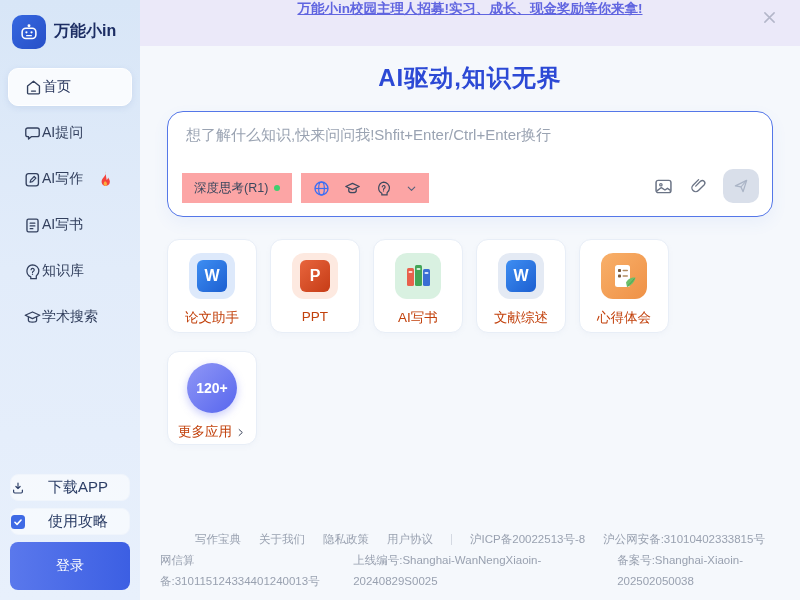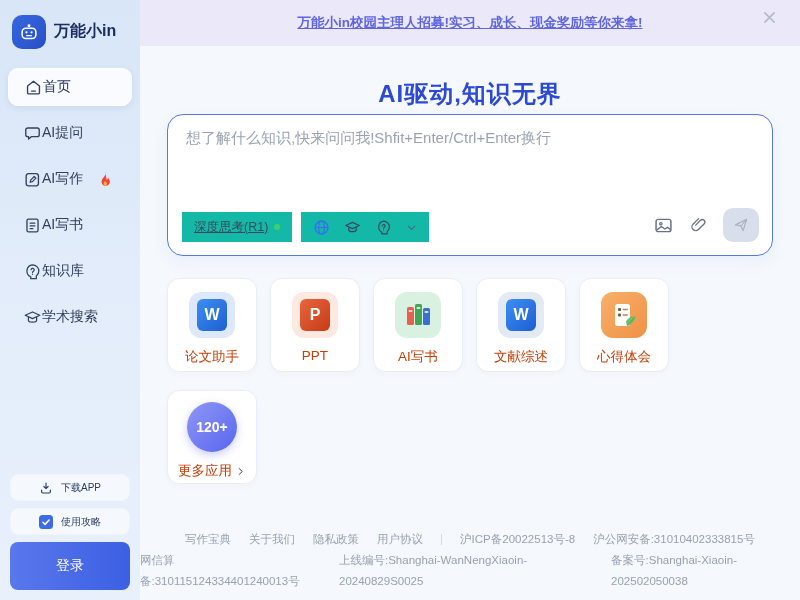--- a/index.html
+++ b/index.html
@@ -17,43 +17,43 @@
   .menu { padding:16px 8px 0 8px; }
   .menu-item { height:38px; margin-bottom:8px; border-radius:10px; display:flex; align-items:center;
                padding-left:15px; font-size:14px; color:#33405e; cursor:pointer; }
   .menu-item svg { flex:0 0 auto; }
   .menu-item.active { background:rgba(255,255,255,.82); border:1px solid #ffffff; color:#27355c;
                       box-shadow:0 2px 6px rgba(120,150,200,.18); }
   .flame { margin-left:14px; }
 
   .sidebar-bottom { margin-top:auto; padding:0 10px 10px 10px; }
   .util-btn { height:27px; margin-bottom:7px; border-radius:8px; background:rgba(255,255,255,.6);
-              border:1px solid #f0f5fc; display:flex; align-items:center; justify-content:center; gap:8px;
-              font-size:10px; color:#2c3e66; cursor:pointer; }
+              border:1px solid #f0f5fc; display:flex; align-items:center; gap:23px;
+              font-size:15px; color:#2c3e66; cursor:pointer; }
   .login-btn { height:48px; border-radius:8px; border:none; width:100%;
                background:linear-gradient(90deg,#5a78ec,#3c5fe3); color:#fff; font-size:14px;
                font-family:inherit; cursor:pointer; }
 
   
   .main { flex:1; display:flex; flex-direction:column; background:#f5f8fc; position:relative; }
-  .banner { height:46px; background:#ebe9f9; display:flex; align-items:center; justify-content:center; position:relative; flex:0 0 46px; }
+  .banner { height:46px; background:#ebe9f9; display:flex; justify-content:center; position:relative; flex:0 0 46px; }
   .banner-link { font-size:13.5px; font-weight:bold; color:#6065e0; text-decoration:underline; cursor:pointer; }
   .banner-close { position:absolute; right:24px; top:11px; cursor:pointer; line-height:0; }
 
   .content { flex:1; display:flex; flex-direction:column; align-items:center; }
-  .page-title { margin-top:32px; font-size:24px; font-weight:bold; color:#2c49d5; letter-spacing:1px; }
-
-  .input-card { margin-top:4px; width:606px; height:142px; background:#fff; border:1.5px solid #5577e8;
+  .page-title { margin-top:16px; font-size:24px; font-weight:bold; color:#2c49d5; letter-spacing:1px; }
+
+  .input-card { margin-top:17px; width:606px; height:106px; background:#fff; border:1.5px solid #5577e8;
                 border-radius:16px; position:relative; box-shadow:0 6px 16px rgba(90,123,232,.07); }
   .chat-input { position:absolute; top:14px; left:18px; width:570px; height:78px; border:none; outline:none;
                 resize:none; font-family:inherit; font-size:15px; color:#333; background:transparent; }
   .chat-input::placeholder { color:#9aa3b2; }
   .toolbar-left { position:absolute; left:14px; bottom:13px; display:flex; gap:9px; }
-  .pill { background:#14b8a6; border-radius:0; height:30px; display:flex; align-items:center;
-          padding:0 12px; font-size:12.5px; color:#3c485e; gap:6px; cursor:pointer;text-decoration:underline; }
+  .pill { background:#fca5a5; border-radius:0; height:30px; display:flex; align-items:center;
+          padding:0 12px; font-size:12.5px; color:#3c485e; gap:6px; cursor:pointer; }
   .pill .dot { width:6px; height:6px; border-radius:50%; background:#3ecf6e; }
   .pill-icons { gap:12px; padding:0 11px; }
   .toolbar-right { position:absolute; right:13px; bottom:13px; display:flex; align-items:center; gap:15px; }
   .icon-btn { cursor:pointer; line-height:0; }
   .send-btn { width:36px; height:34px; border-radius:10px; background:#d9dfea; display:flex;
               align-items:center; justify-content:center; cursor:pointer; }
 
   .apps-grid { width:606px; margin-top:22px; display:flex; gap:13px; }
   .apps-grid.row2 { margin-top:18px; }
   .app-card { width:90px; height:94px; background:#fff; border:1px solid #e8eef7; border-radius:12px;
@@ -71,21 +71,21 @@
   .mini-doc { width:30px; height:32px; border-radius:6px; background:linear-gradient(135deg,#3e8ef2,#1c5fd1);
               color:#fff; font-size:16px; font-weight:bold; display:flex; align-items:center; justify-content:center; }
   .mini-doc.ppt { background:linear-gradient(135deg,#e8653d,#c63c16); }
   .more-badge { width:50px; height:50px; border-radius:50%; margin-top:11px;
                 background:linear-gradient(135deg,#9097f6,#5766ee); color:#fff; font-size:14px;
                 font-weight:bold; display:flex; align-items:center; justify-content:center;
                 box-shadow:0 3px 8px rgba(100,110,240,.35); }
 
   .footer { margin-top:auto; padding-bottom:8px; }
   .footer-row { display:flex; justify-content:center; align-items:center; gap:18px;
-                font-size:11.5px; color:#99a1b0; line-height:21px; }
+                font-size:11.5px; color:#99a1b0; line-height:21px;padding-left:20px; }
   .footer-row a { color:#99a1b0; text-decoration:none; cursor:pointer; }
   .v-div { width:1px; height:11px; background:#d4d9e2; }
 </style>
 </head>
 <body>
 
 <aside class="sidebar">
   <div class="logo-row">
     <div class="logo-tile">
       <svg width="22" height="22" viewBox="0 0 24 24" fill="none">

